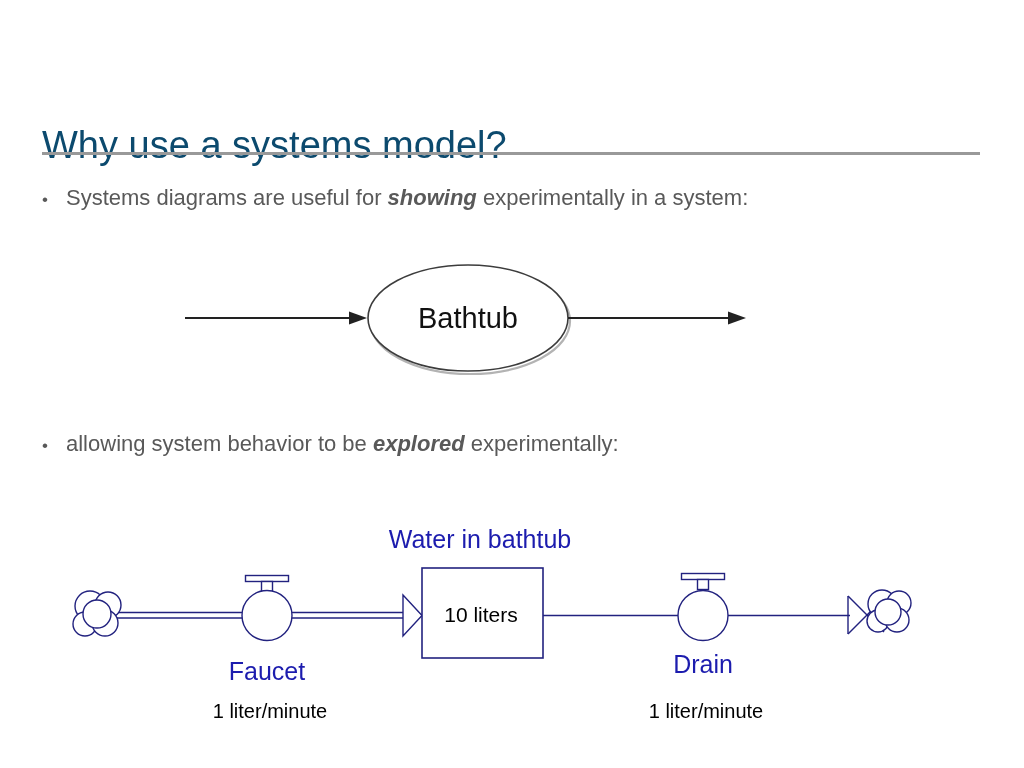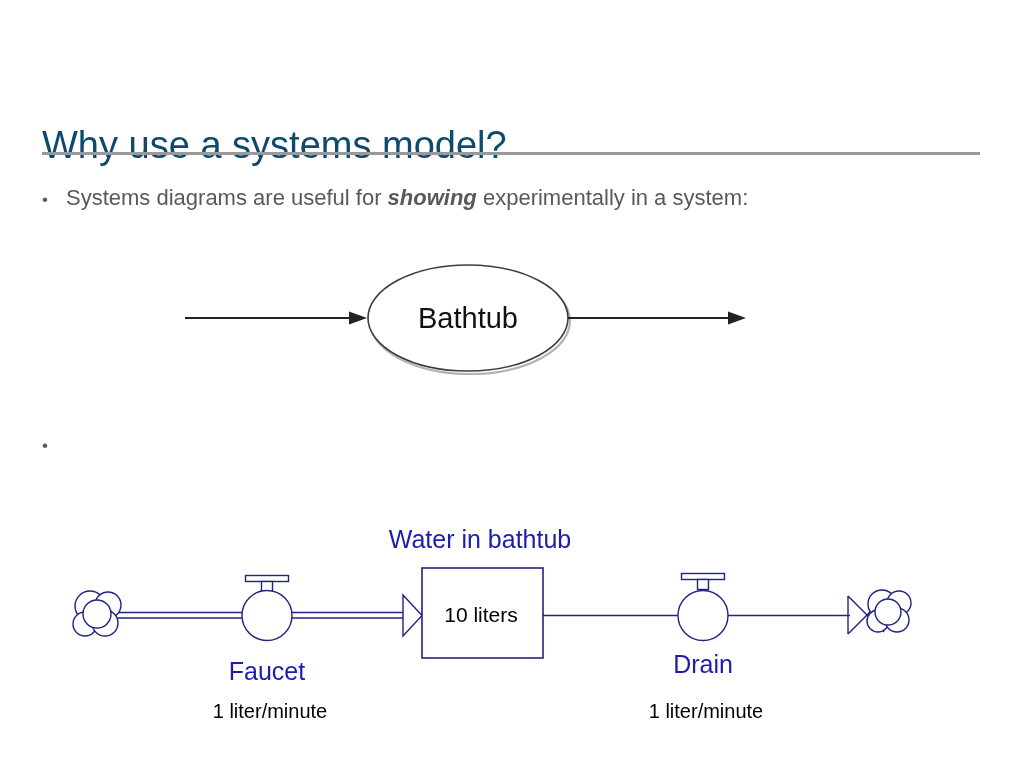--- a/index.html
+++ b/index.html
@@ -43,20 +43,21 @@
   <ellipse cx="300" cy="71" rx="100" ry="53" fill="none" stroke="#b3b3b3" stroke-width="2.2"></ellipse>
   <ellipse cx="298" cy="68" rx="100" ry="53" fill="#ffffff" stroke="#3c3c3c" stroke-width="1.6"></ellipse>
   <text x="298" y="78" font-size="29" fill="#111111" text-anchor="middle">Bathtub</text>
   <line x1="398" y1="68" x2="558" y2="68" stroke="#222222" stroke-width="2"></line>
   <polygon points="576,68 558,61.5 558,74.5" fill="#222222"></polygon>
 </svg>
 
 <div class="abs bullet-row b2">
   <div class="marker">•</div>
   <div class="btext">
+    <div><span>allowing system behavior to be </span><span class="seg-bi">explored</span><span> experimentally:</span></div>
   </div>
 </div>
 
 <svg class="abs" style="left:60px; top:520px;" width="880" height="210" viewBox="0 0 880 210">
 
   <text x="420" y="28" font-size="25" fill="#1c1cae" text-anchor="middle">Water in bathtub</text>
 
   <g stroke="#22227f" stroke-width="1.4">
     <line x1="52" y1="92.5" x2="182" y2="92.5"></line>
     <line x1="52" y1="98" x2="182" y2="98"></line>

